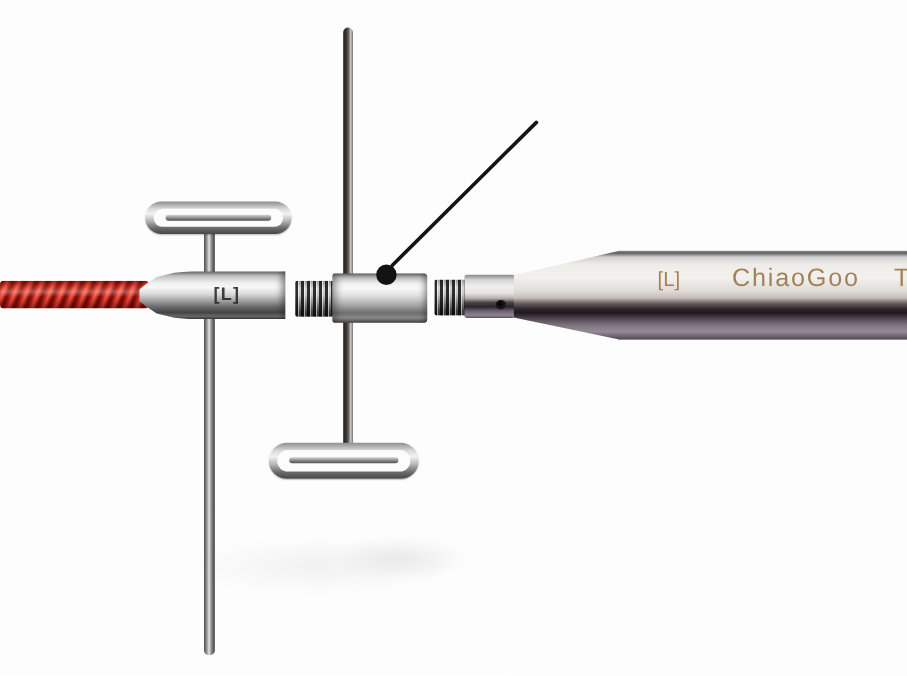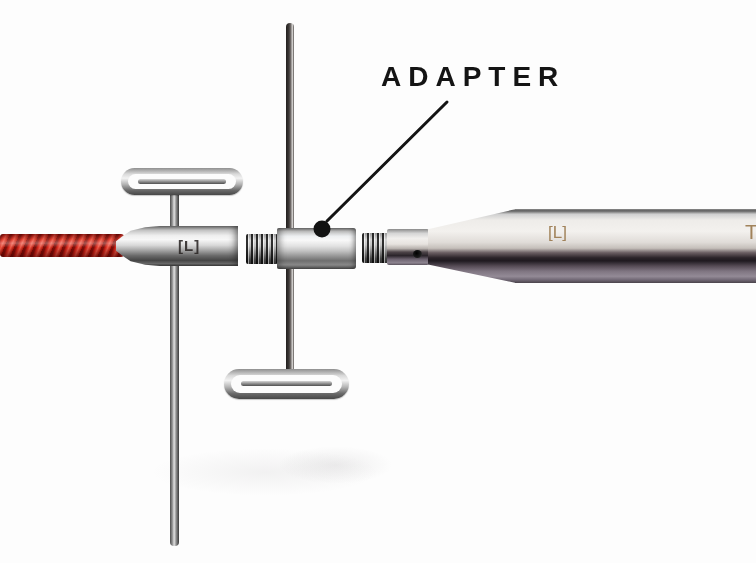--- a/index.html
+++ b/index.html
@@ -132,22 +132,22 @@
 
   <div class="abs threads stud-left"></div>
   <div class="abs adapter-body"></div>
   <div class="abs threads stud-right"></div>
 
   <div class="abs needle-neck"></div>
   <div class="abs lifeline-hole"></div>
   <div class="abs metal-body needle-taper"></div>
   <div class="abs metal-body needle-body">
     <span class="engraving needle-size">[L]</span>
+    <span class="engraving needle-brand">ChiaoGoo</span>
     <span class="engraving needle-trunc">T</span>
   </div>
 
-  <div class="abs adapter-label">ADAPTER</div>
   <svg class="abs anno-svg" width="756" height="563" viewBox="0 0 756 563">
     <line x1="447" y1="102" x2="327" y2="221" stroke="#141414" stroke-width="3" stroke-linecap="round"></line>
     <circle cx="322" cy="229" r="8.5" fill="#121212"></circle>
   </svg>
 
 </div>
 
 </body></html>

